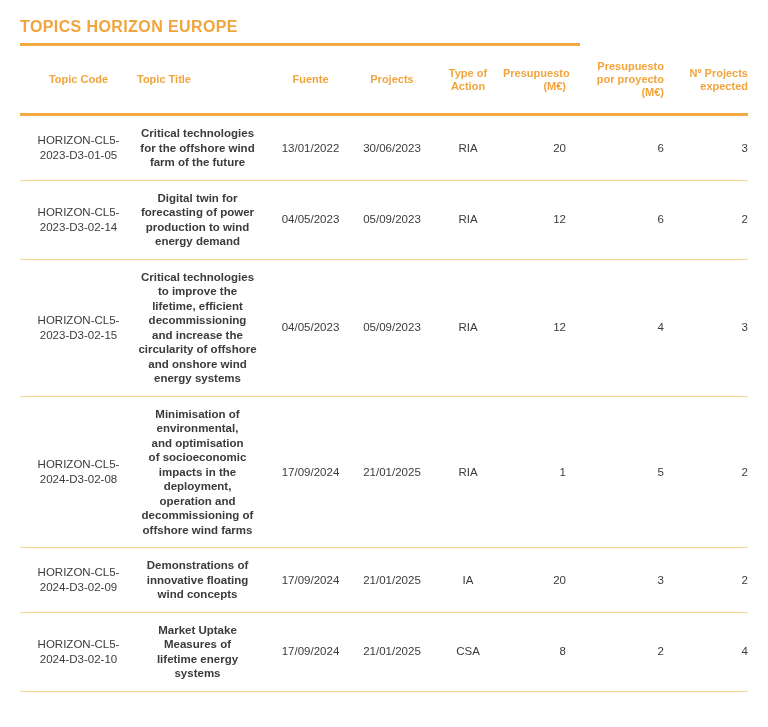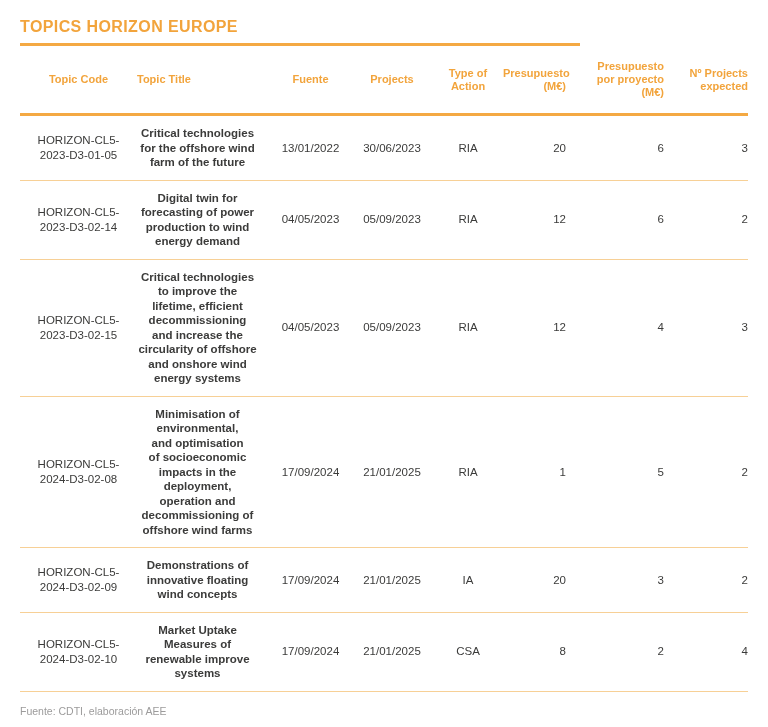--- a/index.html
+++ b/index.html
@@ -175,27 +175,26 @@
         <td class="ac">IA</td>
         <td class="ar">20</td>
         <td class="ar">3</td>
         <td class="ar">2</td>
       </tr>
       <tr>
         <td class="al">HORIZON-CL5-
 2024-D3-02-10</td>
         <td class="al cell-title">Market Uptake
 Measures of
-renewable improve
+lifetime energy
 systems</td>
         <td class="ac">17/09/2024</td>
         <td class="ac">21/01/2025</td>
         <td class="ac">CSA</td>
         <td class="ar">8</td>
         <td class="ar">2</td>
         <td class="ar">4</td>
       </tr>
     </tbody>
   </table>
 
-  <div class="footer-source">Fuente: CDTI, elaboración AEE</div>
 
 </div>
 
 </body></html>

